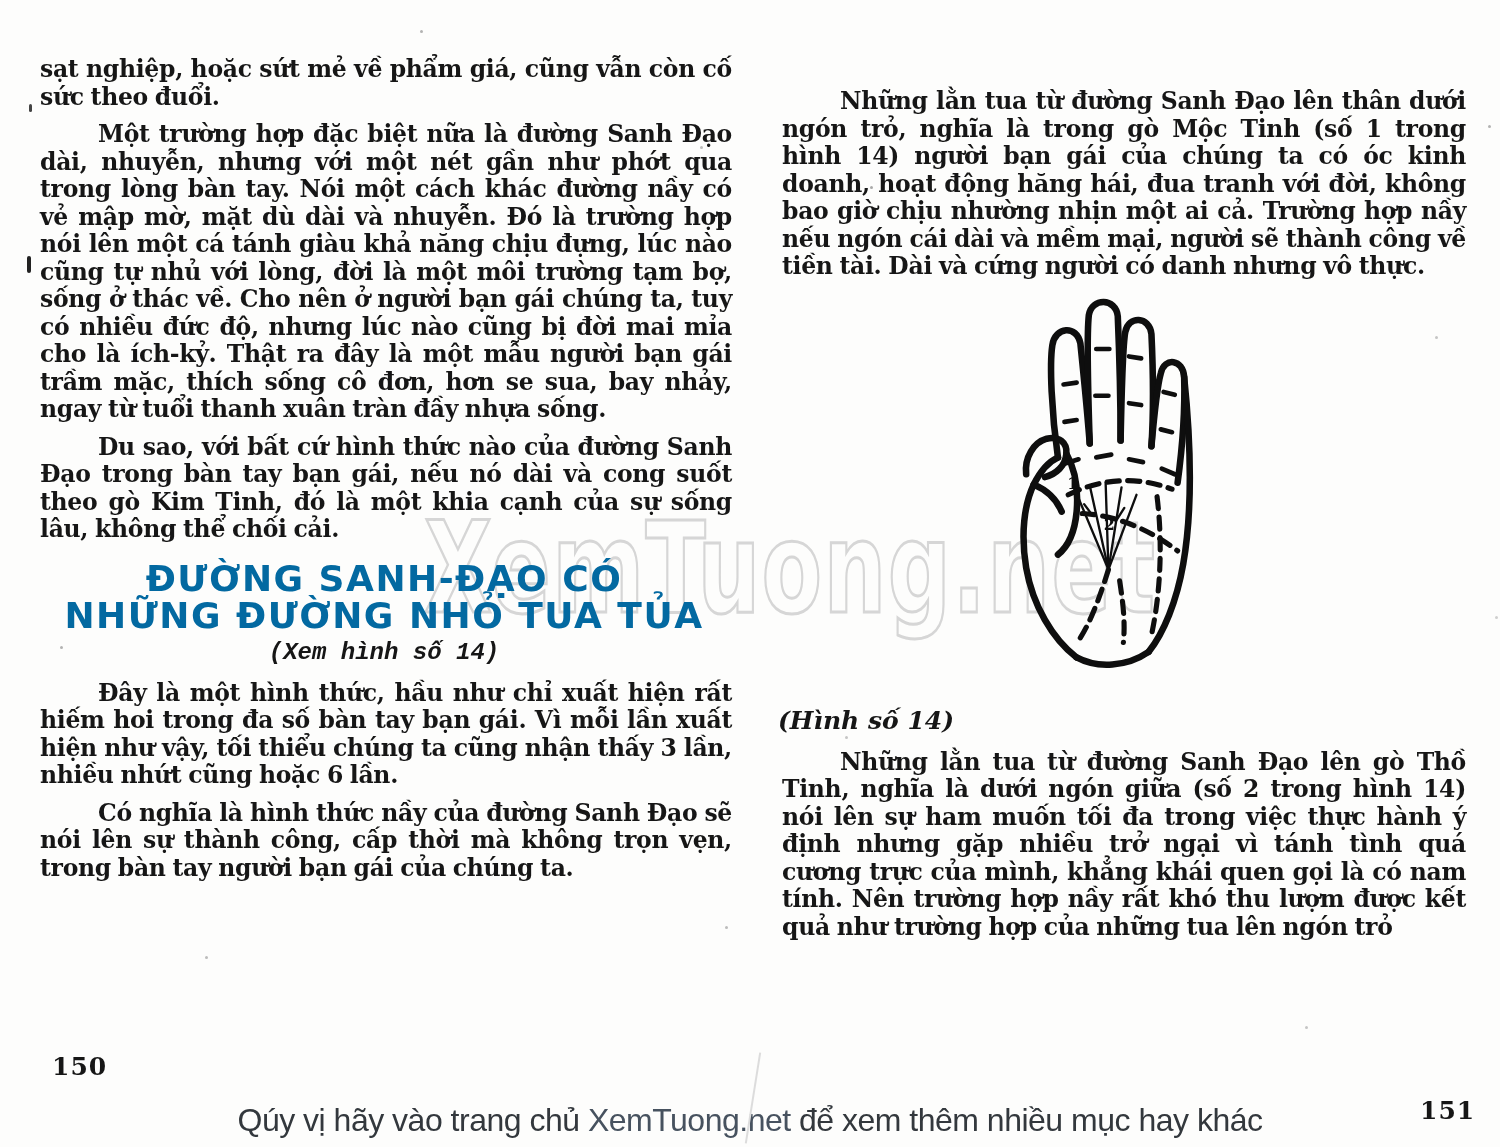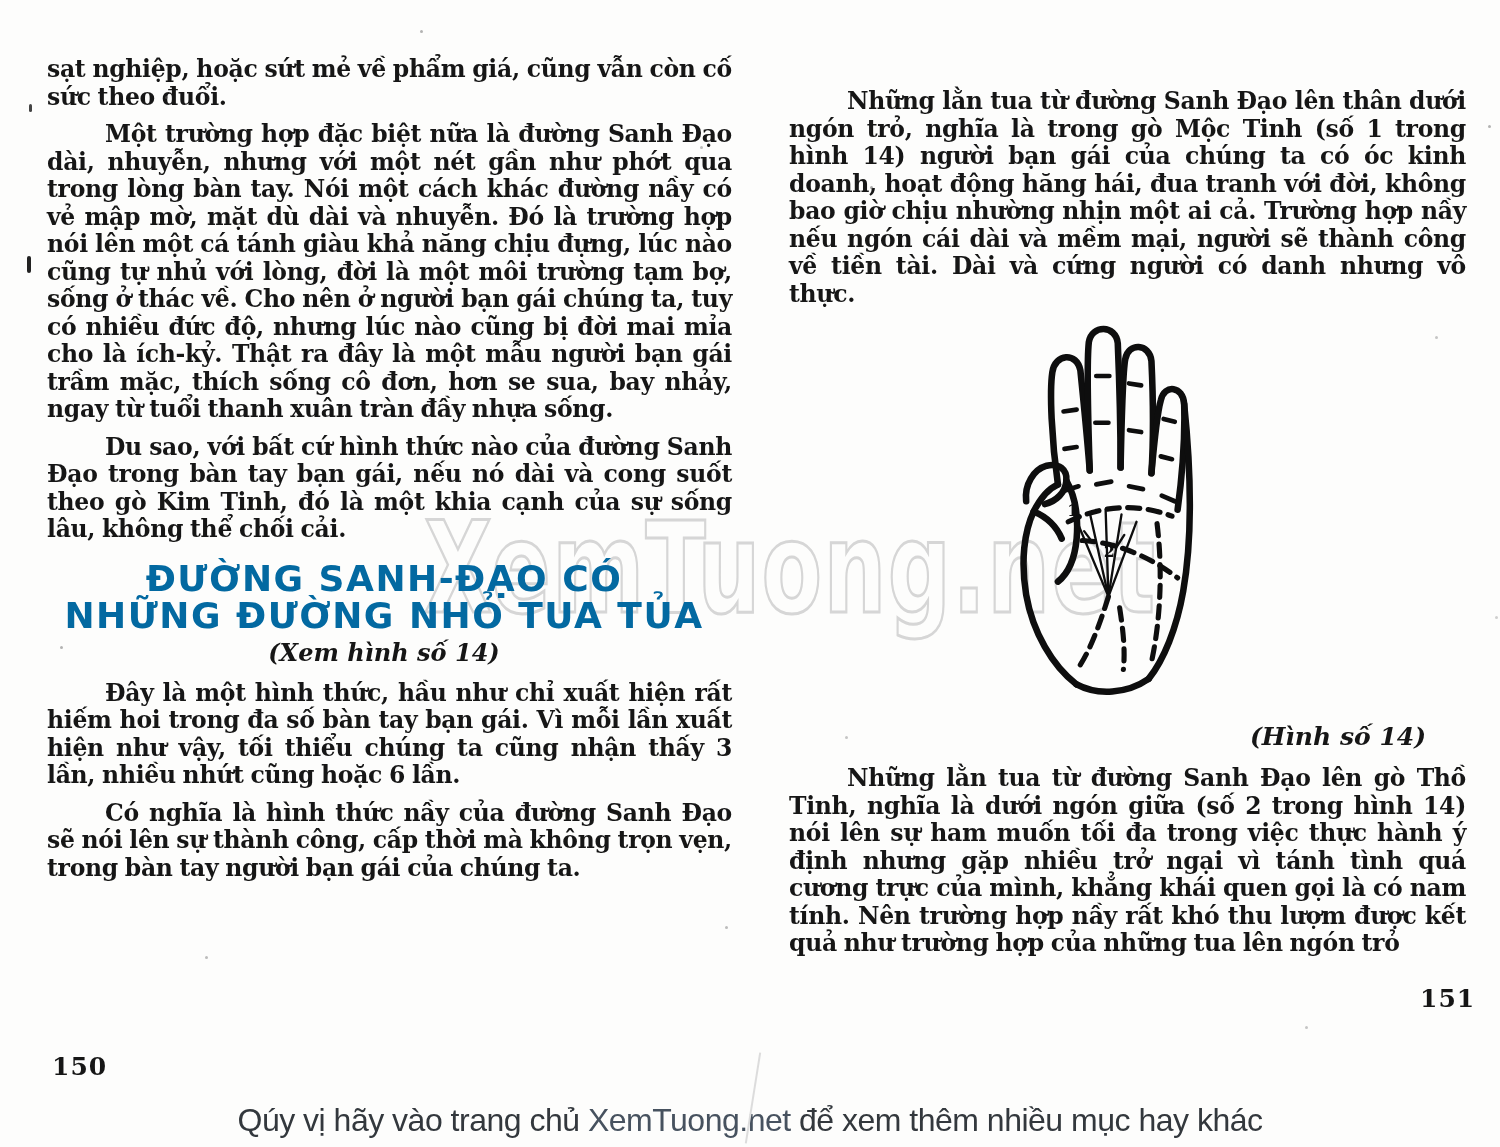--- a/index.html
+++ b/index.html
@@ -15,48 +15,48 @@
     font-size:126px;line-height:1;letter-spacing:2px;
     color:transparent;-webkit-text-stroke:3px #d4d4d4;
     transform:scaleX(0.70);transform-origin:left top;
     opacity:.95;white-space:nowrap;pointer-events:none;
   }
   
   .col{position:absolute;z-index:2;}
   .col-left{left:36px;top:56px;width:696px;}
   .col-right{left:778px;top:88px;width:688px;}
   .para{
-    margin:0 0 10px 11px;
+    margin:0 0 10px 4px;
     font-size:23.5px;line-height:27.5px;font-weight:700;
     text-align:justify;text-indent:58px;
     letter-spacing:-0.3px;word-spacing:-1px;
   }
   .para.no-indent{text-indent:0;}
   .heading{
     margin:16px 0 4px 0;text-align:center;
     font-family:"DejaVu Sans",sans-serif;font-weight:800;
     font-size:36px;line-height:37px;letter-spacing:1.5px;color:#0369a1;
   }
   .subheading{
     margin:2px 0 12px 0;text-align:center;
-    font-style:italic;font-weight:700;font-size:24px;line-height:30px;
+    font-style:italic;font-weight:700;font-size:24px;line-height:30px;font-family:Liberation Mono, monospace;
   }
   
   .figure{margin:4px 0 0 0;height:392px;}
   .figure svg{display:block;margin-left:192px;}
   .figcaption{
-    margin:12px 40px 14px 0;text-align:right;
+    margin:23px 40px 14px 0;text-align:left;
     font-style:italic;font-weight:700;font-size:25px;
   }
   
   .pageno{
     position:absolute;z-index:2;font-weight:700;font-size:25px;letter-spacing:1px;
   }
   .pageno-left{left:52px;top:1036px;margin-top:16px;}
-  .pageno-right{left:1420px;top:984px;}
+  .pageno-right{left:1420px;top:1096px;}
   .footer{
     position:absolute;z-index:2;left:0;top:1102px;width:1500px;
     text-align:center;font-family:"Liberation Sans",sans-serif;
     font-size:32px;letter-spacing:-0.5px;color:#33383d;
   }
   .footer .brand{color:#47525f;}
   
   .specks{position:absolute;inset:0;z-index:3;pointer-events:none;}
   .speck-dot{
     position:absolute;left:165px;top:96px;width:3px;height:3px;border-radius:50%;

